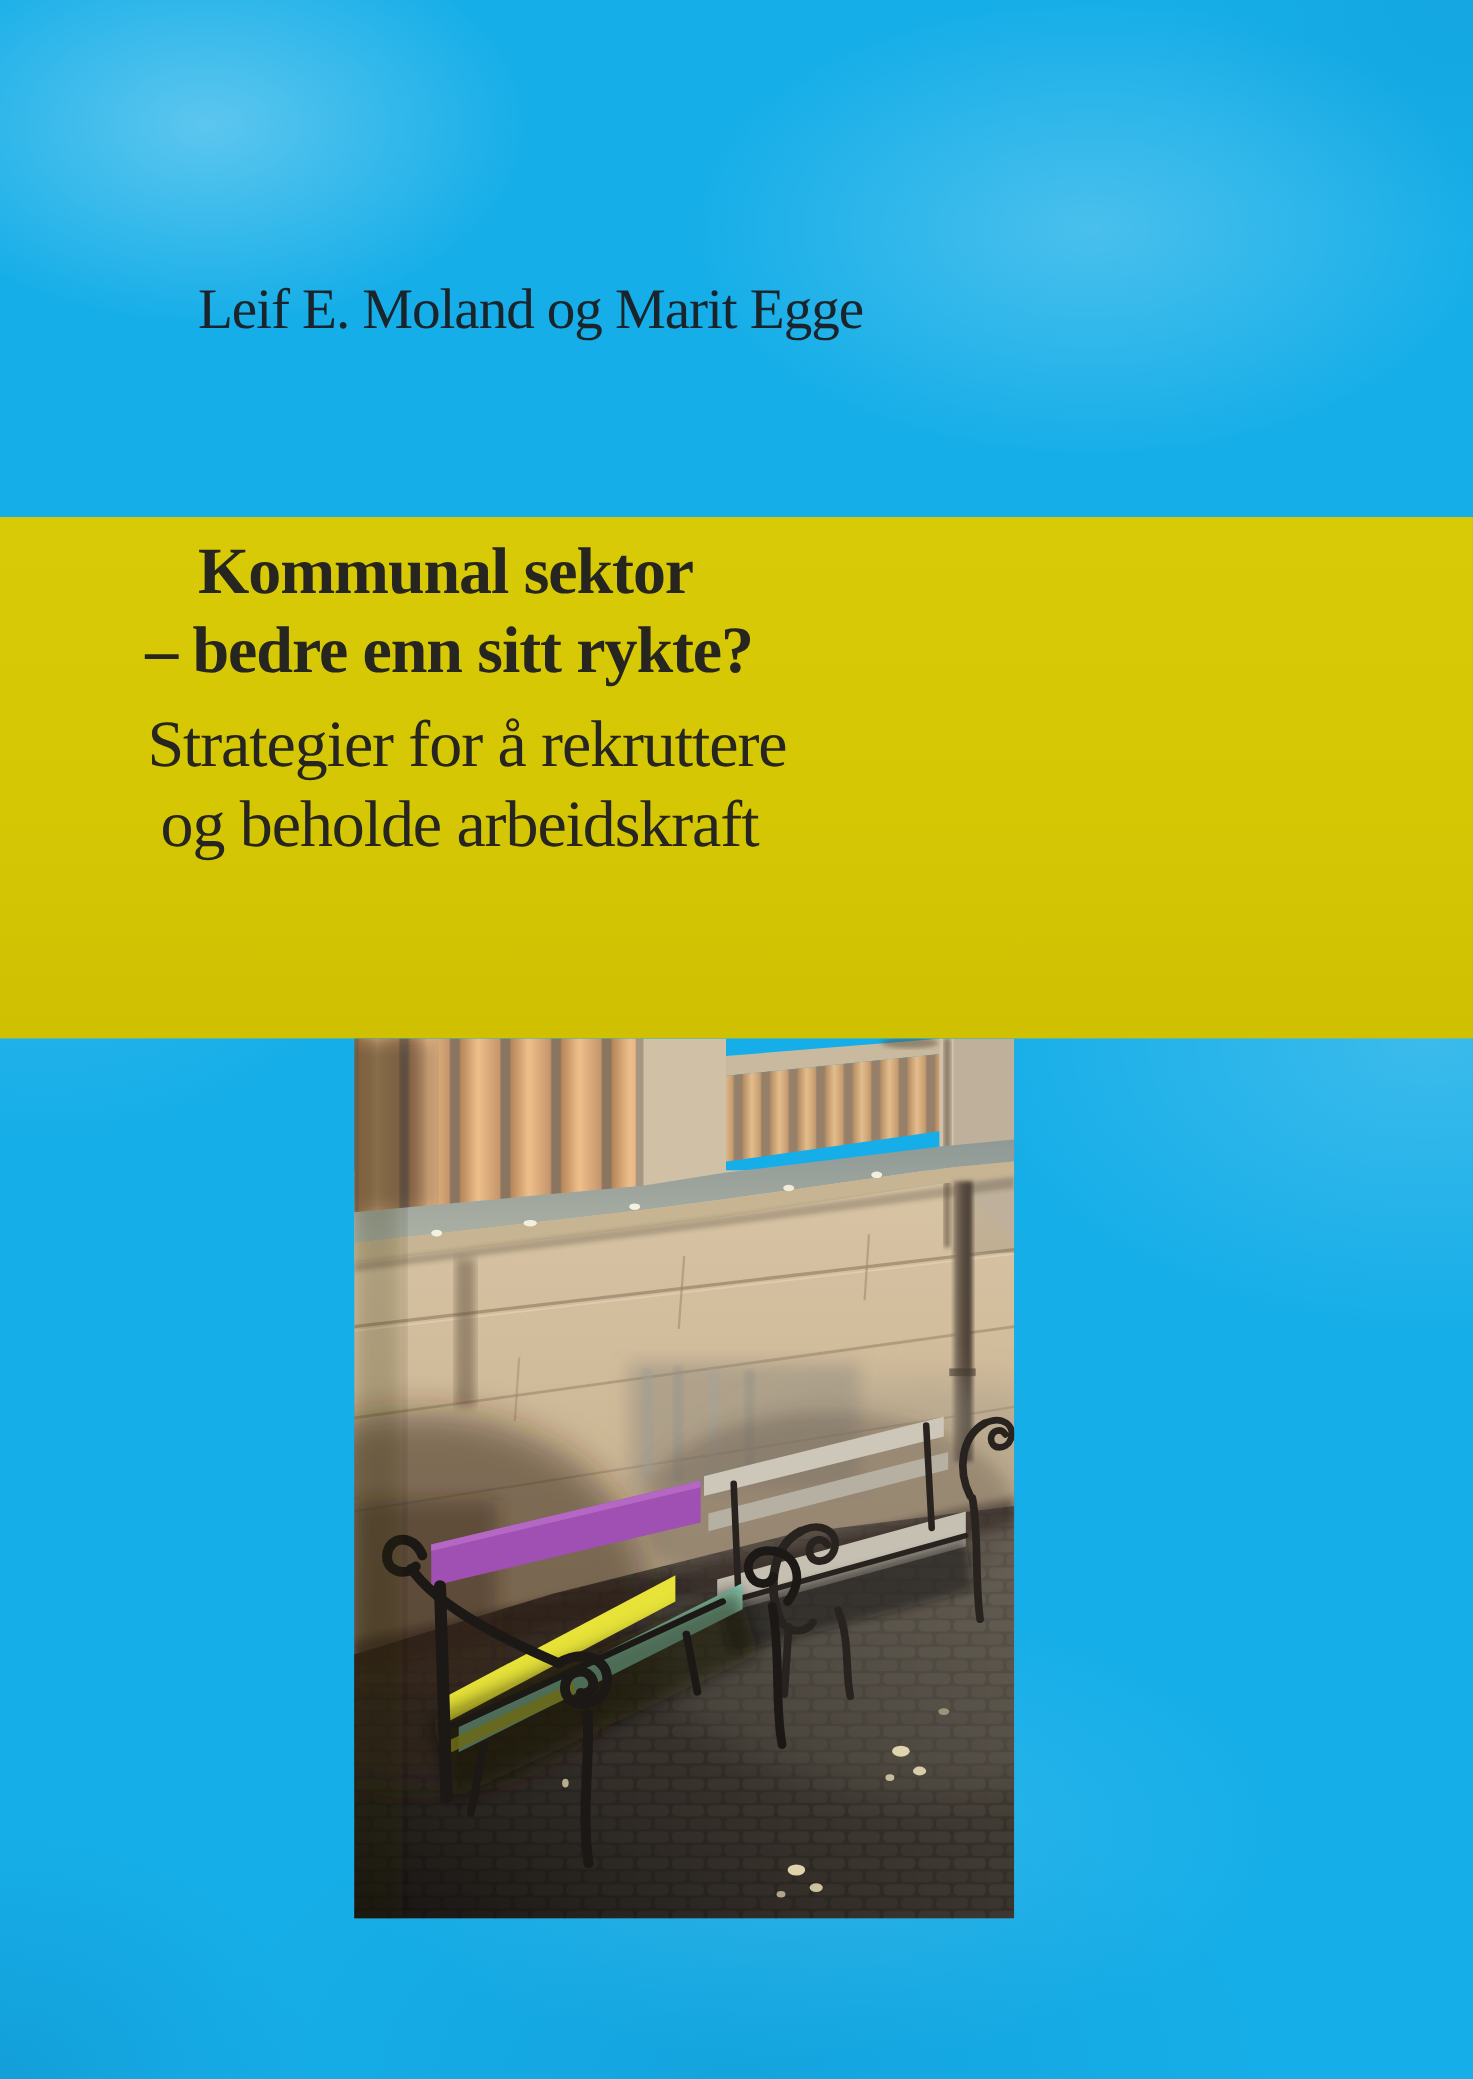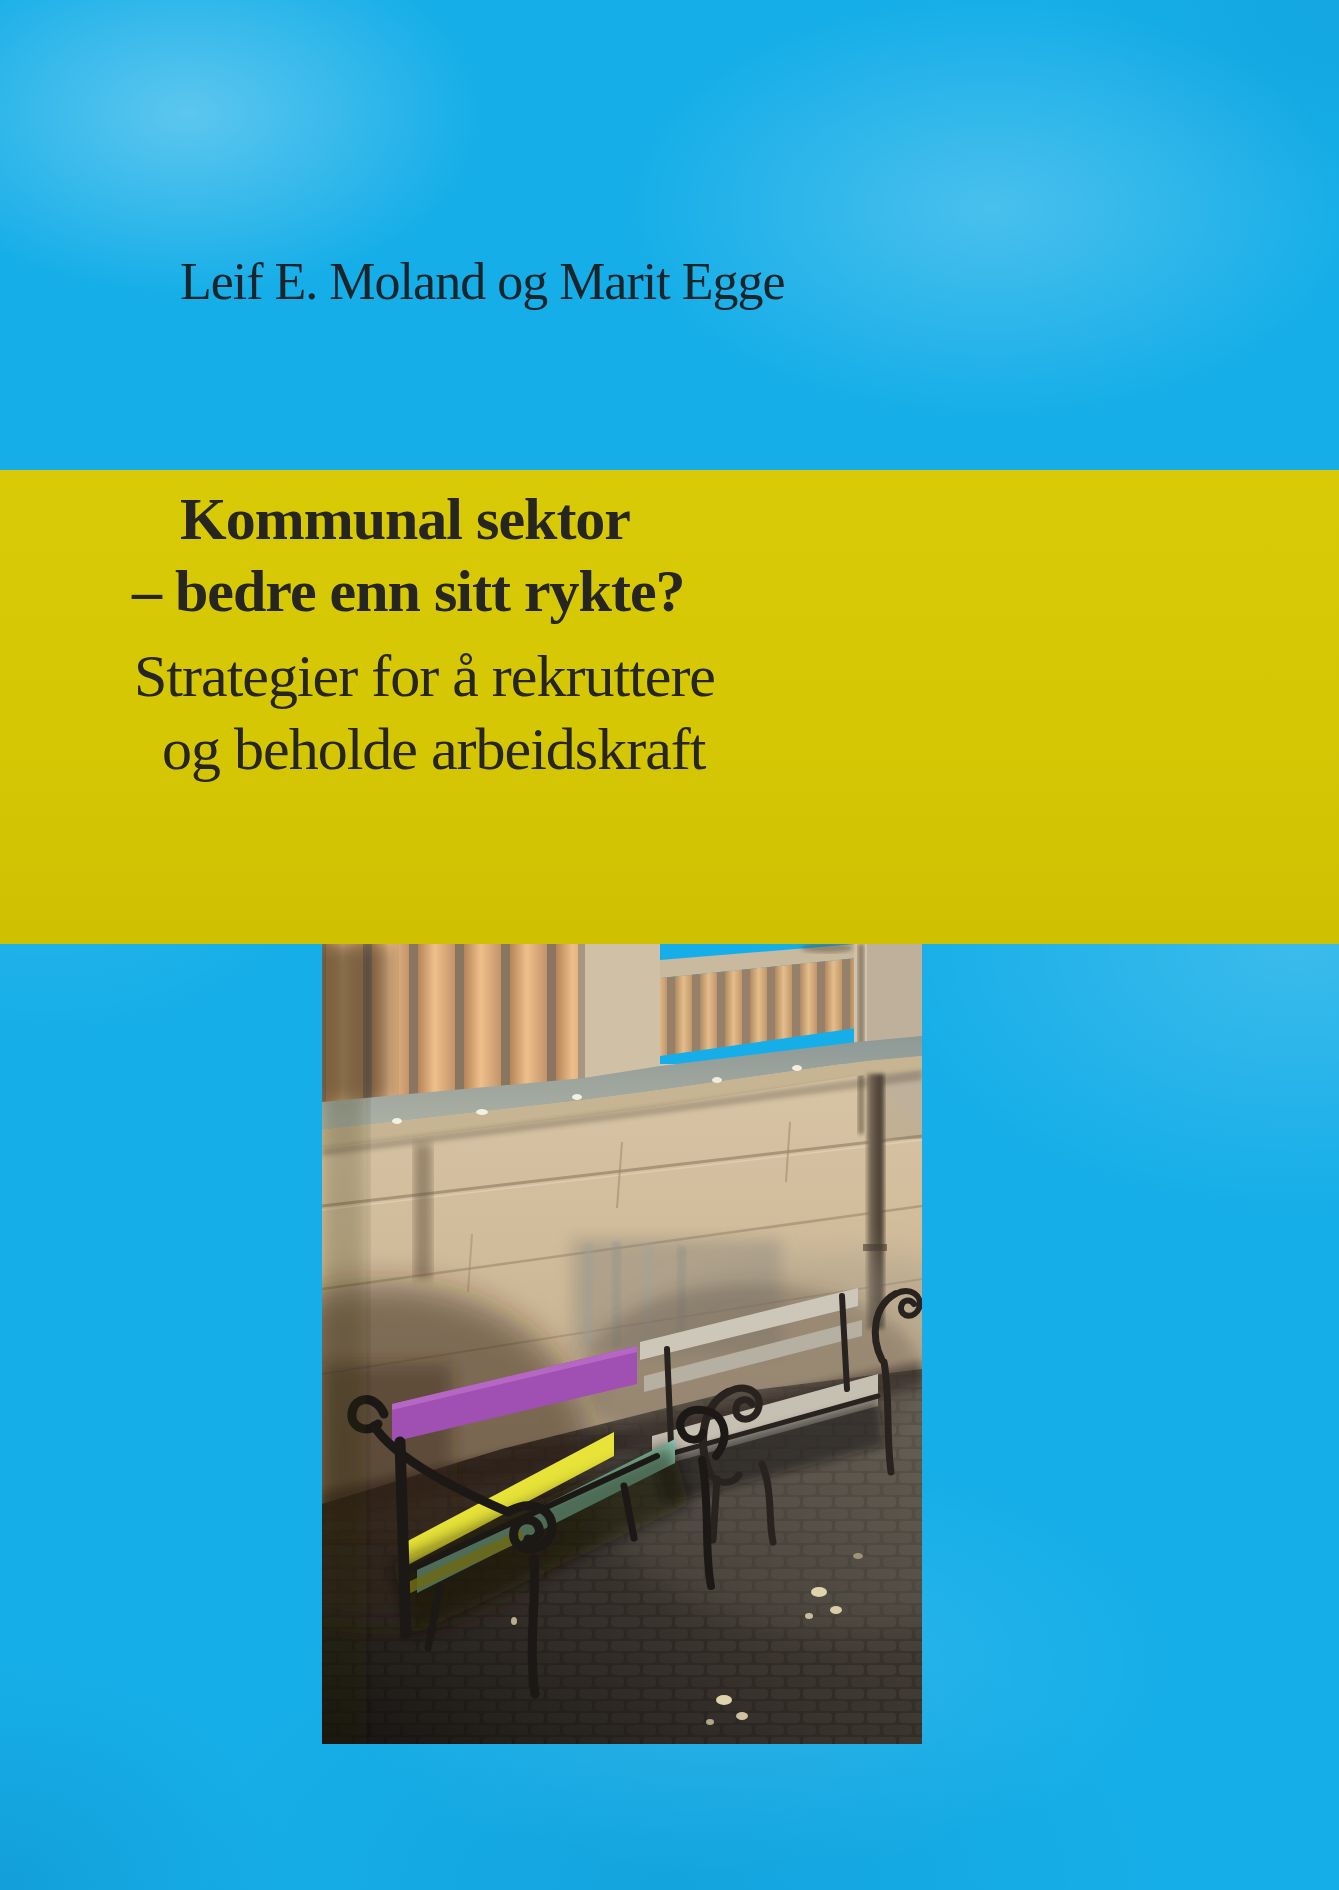--- a/index.html
+++ b/index.html
@@ -25,21 +25,21 @@
   .band{
     position:absolute;left:0;top:470px;width:1339px;height:474px;
     background:linear-gradient(180deg,#d8ca06 0%,#d5c704 55%,#cfc102 100%);
   }
   .t{position:absolute;line-height:1;white-space:nowrap;color:#26251f;}
   .t-b{font-weight:bold;font-size:60px;letter-spacing:-1px;}
   .t-r{font-weight:normal;font-size:60px;letter-spacing:-1px;}
   .title1{left:180px;top:489px;}
   .title2{left:132px;top:561px;}
   .sub1{left:134px;top:646px;}
-  .sub2{left:162px;top:719px;}
+  .sub2{left:146px;top:719px;}
   .photo{
     position:absolute;left:322px;top:944px;width:600px;height:800px;
   }
   .photo svg{display:block;}
   .logo{position:absolute;left:0;top:1600px;width:320px;height:100px;}
 </style>
 </head>
 <body>
 
 <div class="cover">

